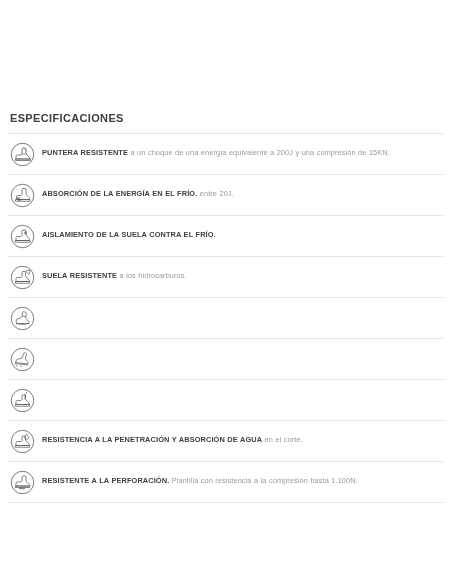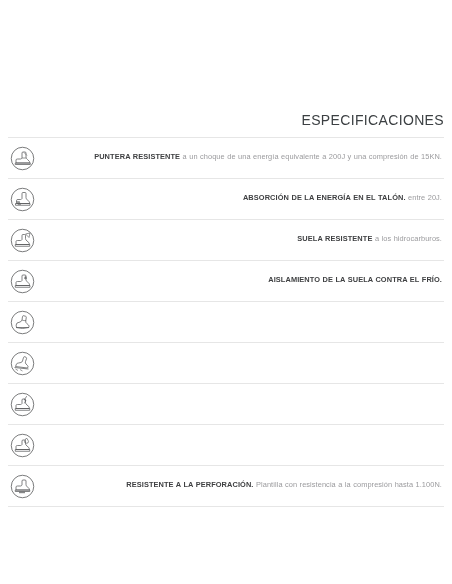--- a/index.html
+++ b/index.html
@@ -18,40 +18,38 @@
     width: 452px;
     height: 584px;
     box-sizing: border-box;
     padding: 0 8px;
     position: relative;
   }
   .spacer-top {
     height: 112px;
   }
   .section-title {
-    font-size: 14px;
+    font-size: 11px;
     letter-spacing: 0.35px;
     color: #3c4043;
-    font-weight: 400;
+    font-weight: 700;
     padding: 0 0 9px 2px;
     white-space: nowrap;
-    text-align: right;
   }
   .spec-list {
     display: block;
     border-top: 1px solid #e6e6e6;
   }
   .spec-row {
     display: flex;
     align-items: flex-start;
     border-bottom: 1px solid #e6e6e6;
     padding: 7px 2px 7px 2px;
     min-height: 27px;
     box-sizing: border-box;
-    text-align: right;
   }
   .spec-icon {
     flex: 0 0 auto;
     width: 25px;
     height: 25px;
     margin-right: 7px;
     margin-top: 1px;
     display: block;
   }
   .spec-icon svg {
@@ -106,33 +104,21 @@
       <span class="spec-icon">
         <svg viewBox="0 0 50 50" xmlns="http://www.w3.org/2000/svg">
           <circle cx="25" cy="25" r="22.5" fill="none" stroke="#58595b" stroke-width="1.6"></circle>
           <path d="M13 33 L13 27 Q13 25 16 25 L21 25 Q23 25 24 23 L24 13 Q24 11 26 11 L30 11 Q32 11 32 13 L32 21 Q32 24 35 26 L38 29 Q39 30 39 32 L39 33 Z" fill="none" stroke="#58595b" stroke-width="1.5" stroke-linejoin="round"></path>
           <path d="M11 33 L40 33 L40 36.5 L11 36.5 Z" fill="none" stroke="#58595b" stroke-width="1.5"></path>
           <path d="M14 28 L17 36" stroke="#58595b" stroke-width="1.3"></path>
           <path d="M16 28 L19 36" stroke="#58595b" stroke-width="1.3"></path>
           <path d="M18 28 L21 36" stroke="#58595b" stroke-width="1.3"></path>
         </svg>
       </span>
-      <span class="spec-text"><span class="spec-term">ABSORCIÓN DE LA ENERGÍA EN EL TALÓN.</span><span class="spec-desc"> entre 20J.</span></span>
-    </div>
-
-    <div class="spec-row">
-      <span class="spec-icon">
-        <svg viewBox="0 0 50 50" xmlns="http://www.w3.org/2000/svg">
-          <circle cx="25" cy="25" r="22.5" fill="none" stroke="#58595b" stroke-width="1.6"></circle>
-          <path d="M12 33 L12 27 Q12 25 15 25 L21 25 Q23 25 24 23 L24 15 Q24 13 26 13 L29 13 Q31 13 31 15 L31 21 Q31 24 34 26 L37.5 29 Q38.5 30 38.5 32 L38.5 33 Z" fill="none" stroke="#58595b" stroke-width="1.5" stroke-linejoin="round"></path>
-          <path d="M10.5 33 L39.5 33 L39.5 36.5 L10.5 36.5 Z" fill="none" stroke="#58595b" stroke-width="1.5"></path>
-          <path d="M31 12 L40 10 L38 19 Z" fill="none" stroke="#58595b" stroke-width="1.3" stroke-linejoin="round"></path>
-        </svg>
-      </span>
-      <span class="spec-text"><span class="spec-term">SUELA RESISTENTE</span><span class="spec-desc"> a los hidrocarburos.</span></span>
+      <span class="spec-text"><span class="spec-term">ABSORCIÓN DE LA ENERGÍA EN EL FRÍO.</span><span class="spec-desc"> entre 20J.</span></span>
     </div>
 
     <div class="spec-row">
       <span class="spec-icon">
         <svg viewBox="0 0 50 50" xmlns="http://www.w3.org/2000/svg">
           <circle cx="25" cy="25" r="22.5" fill="none" stroke="#58595b" stroke-width="1.6"></circle>
           <path d="M12 33 L12 27 Q12 25 15 25 L21 25 Q23 25 24 23 L24 14 Q24 12 26 12 L30 12 Q32 12 32 14 L32 21 Q32 24 35 26 L38 29 Q39 30 39 32 L39 33 Z" fill="none" stroke="#58595b" stroke-width="1.5" stroke-linejoin="round"></path>
           <path d="M10.5 33 L40 33 L40 36.5 L10.5 36.5 Z" fill="none" stroke="#58595b" stroke-width="1.5"></path>
           <g stroke="#58595b" stroke-width="1.1">
             <path d="M31 14 L31 21"></path>
@@ -141,20 +127,32 @@
           </g>
         </svg>
       </span>
       <span class="spec-text"><span class="spec-term">AISLAMIENTO DE LA SUELA CONTRA EL FRÍO.</span><span class="spec-desc"></span></span>
     </div>
 
     <div class="spec-row">
       <span class="spec-icon">
         <svg viewBox="0 0 50 50" xmlns="http://www.w3.org/2000/svg">
           <circle cx="25" cy="25" r="22.5" fill="none" stroke="#58595b" stroke-width="1.6"></circle>
+          <path d="M12 33 L12 27 Q12 25 15 25 L21 25 Q23 25 24 23 L24 15 Q24 13 26 13 L29 13 Q31 13 31 15 L31 21 Q31 24 34 26 L37.5 29 Q38.5 30 38.5 32 L38.5 33 Z" fill="none" stroke="#58595b" stroke-width="1.5" stroke-linejoin="round"></path>
+          <path d="M10.5 33 L39.5 33 L39.5 36.5 L10.5 36.5 Z" fill="none" stroke="#58595b" stroke-width="1.5"></path>
+          <path d="M31 12 L40 10 L38 19 Z" fill="none" stroke="#58595b" stroke-width="1.3" stroke-linejoin="round"></path>
+        </svg>
+      </span>
+      <span class="spec-text"><span class="spec-term">SUELA RESISTENTE</span><span class="spec-desc"> a los hidrocarburos.</span></span>
+    </div>
+
+    <div class="spec-row">
+      <span class="spec-icon">
+        <svg viewBox="0 0 50 50" xmlns="http://www.w3.org/2000/svg">
+          <circle cx="25" cy="25" r="22.5" fill="none" stroke="#58595b" stroke-width="1.6"></circle>
           <path d="M13 35 Q11 30 14 26 L20 24 Q23 23 24 20 L25 13 Q25.5 11 27.5 11.5 L31 12.5 Q33 13 32.5 15 L31.5 22 Q31 25 33.5 27 L37 30 Q38.5 31.5 38 33.5 L37.5 35 Z" fill="none" stroke="#58595b" stroke-width="1.5" stroke-linejoin="round"></path>
           <path d="M12 35 Q25 39 38 35" fill="none" stroke="#58595b" stroke-width="1.5"></path>
           <path d="M24 20 Q28 22 32 21" fill="none" stroke="#58595b" stroke-width="1.2"></path>
         </svg>
       </span>
     </div>
 
     <div class="spec-row">
       <span class="spec-icon">
         <svg viewBox="0 0 50 50" xmlns="http://www.w3.org/2000/svg">
@@ -180,20 +178,21 @@
 
     <div class="spec-row">
       <span class="spec-icon">
         <svg viewBox="0 0 50 50" xmlns="http://www.w3.org/2000/svg">
           <circle cx="25" cy="25" r="22.5" fill="none" stroke="#58595b" stroke-width="1.6"></circle>
           <path d="M12 33 L12 27 Q12 25 15 25 L21 25 Q23 25 24 23 L24 16 Q24 14 26 14 L29 14 Q31 14 31 16 L31 21 Q31 24 34 26 L37.5 29 Q38.5 30 38.5 32 L38.5 33 Z" fill="none" stroke="#58595b" stroke-width="1.5" stroke-linejoin="round"></path>
           <path d="M10.5 33 L39.5 33 L39.5 36.5 L10.5 36.5 Z" fill="none" stroke="#58595b" stroke-width="1.5"></path>
           <path d="M33 10 Q37 15 37 17.5 Q37 20.5 33 20.5 Q29 20.5 29 17.5 Q29 15 33 10 Z" fill="none" stroke="#58595b" stroke-width="1.3" stroke-linejoin="round"></path>
         </svg>
       </span>
+      <span class="spec-text"><span class="spec-term">RESISTENCIA A LA PENETRACIÓN Y ABSORCIÓN DE AGUA</span><span class="spec-desc"> en el corte.</span></span>
     </div>
 
     <div class="spec-row">
       <span class="spec-icon">
         <svg viewBox="0 0 50 50" xmlns="http://www.w3.org/2000/svg">
           <circle cx="25" cy="25" r="22.5" fill="none" stroke="#58595b" stroke-width="1.6"></circle>
           <path d="M12 32 L12 26 Q12 24 15 24 L21 24 Q23 24 24 22 L24 14 Q24 12 26 12 L30 12 Q32 12 32 14 L32 21 Q32 24 35 26 L38 29 Q39 30 39 32 Z" fill="none" stroke="#58595b" stroke-width="1.5" stroke-linejoin="round"></path>
           <path d="M10.5 32 L39.5 32 L39.5 35 L10.5 35 Z" fill="none" stroke="#58595b" stroke-width="1.5"></path>
           <path d="M20 35 L20 39 M24 35 L24 39 M28 35 L28 39" stroke="#58595b" stroke-width="1.2"></path>
           <path d="M18 37 L30 37" stroke="#58595b" stroke-width="1.2"></path>

